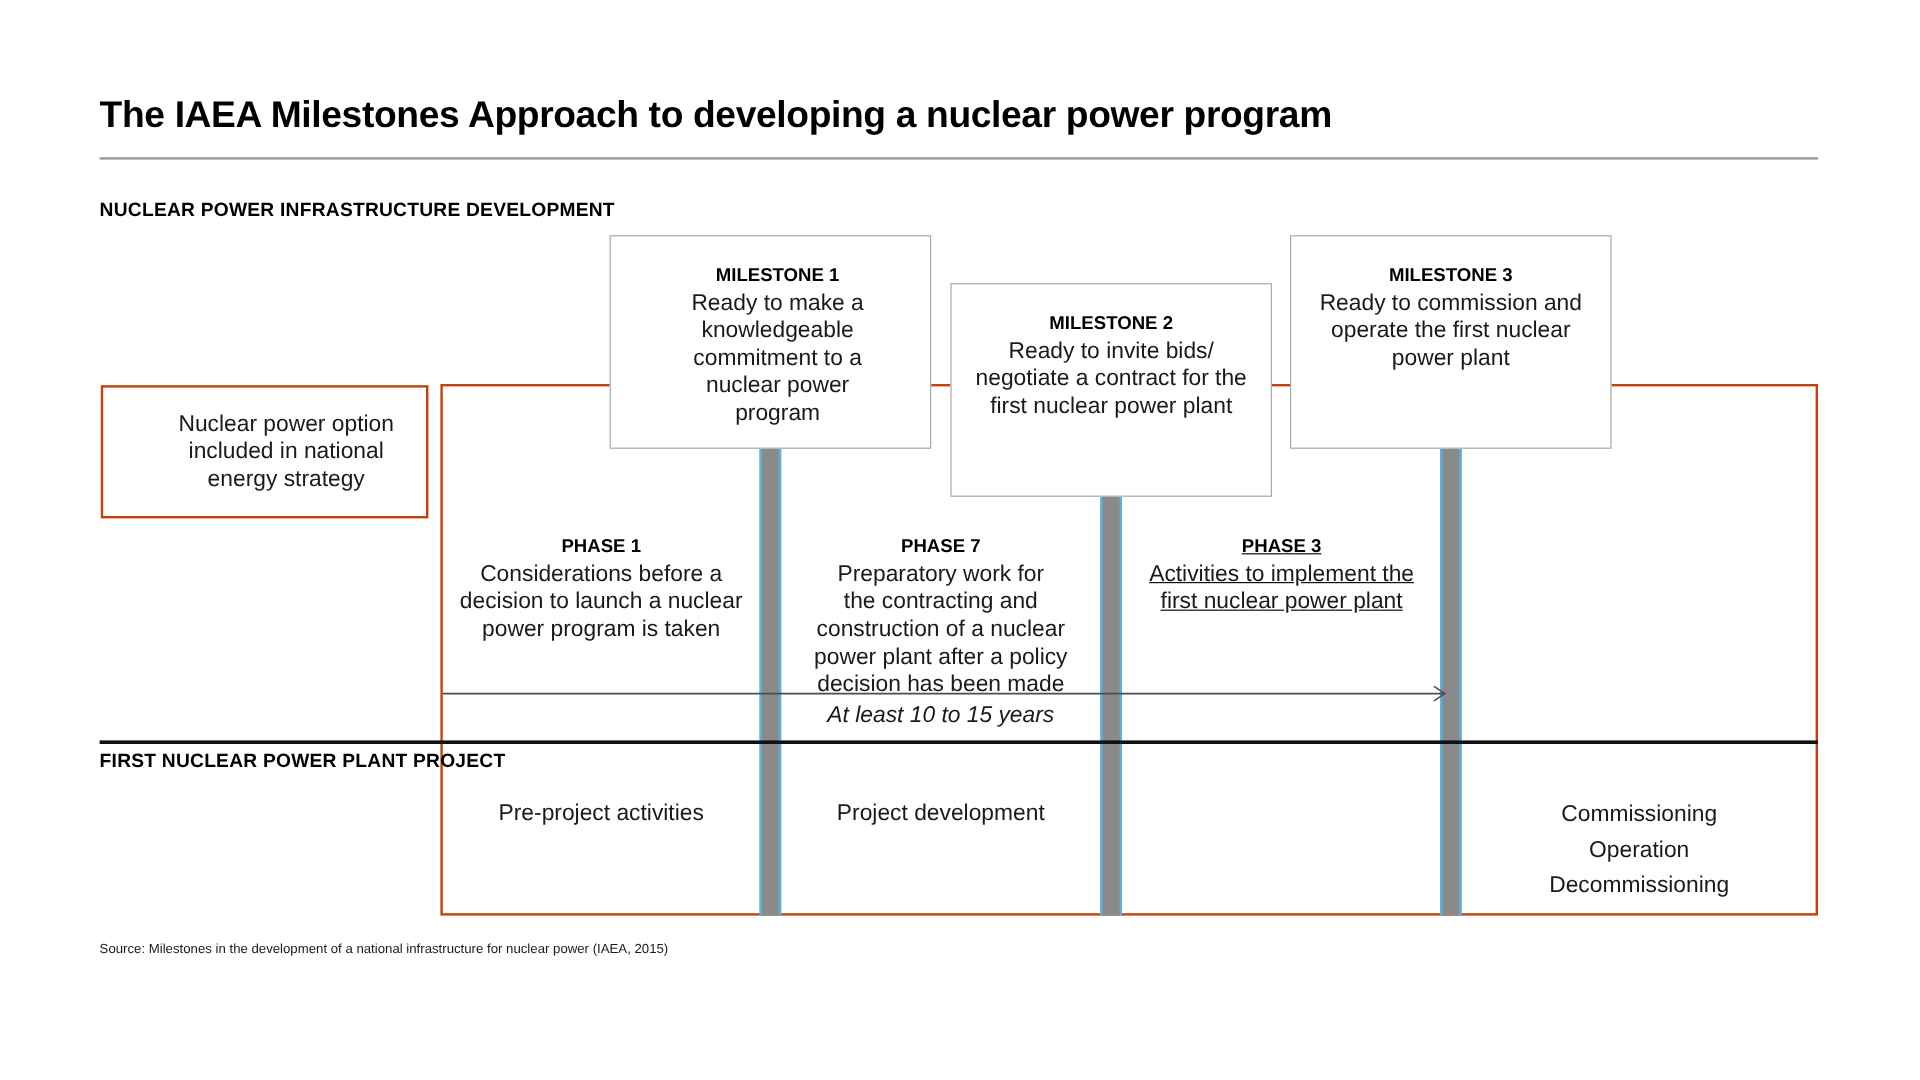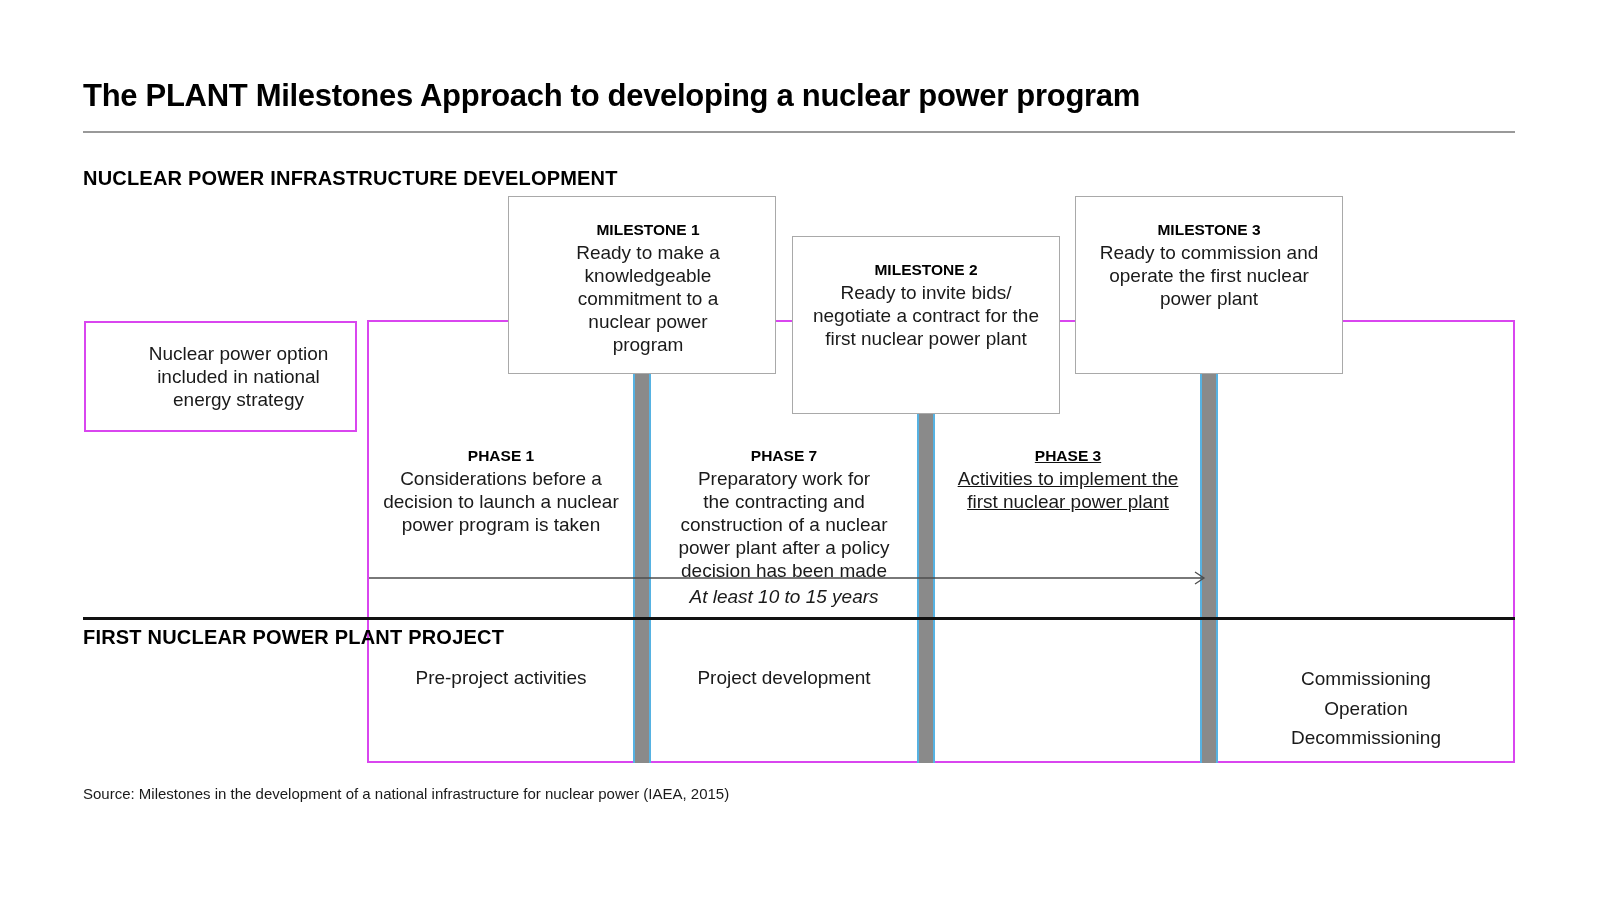--- a/index.html
+++ b/index.html
@@ -21,31 +21,31 @@
     letter-spacing: -0.3px;
     color: #000000;
     white-space: nowrap;
   }
   .title-rule {
     left: 83px; top: 131px;
     width: 1432px; height: 2px;
     background: #999999;
   }
   .section-label {
-    font-size: 20px;
+    font-size: 16px;
     font-weight: 700;
     letter-spacing: 0.2px;
     color: #000000;
     white-space: nowrap;
   }
   .label-infra { left: 83px; top: 167px; }
   .label-project { left: 83px; top: 626px; }
 
   .blue-box {
-    border: 2px solid #d946ef;
+    border: 2px solid #c2410c;
     background: transparent;
     box-sizing: border-box;
     padding-left: 36px;
   }
   .strategy-box {
     left: 84px; top: 321px;
     width: 273px; height: 111px;
     background: #ffffff;
     display: flex; align-items: center; justify-content: center;
     text-align: center;
@@ -134,30 +134,30 @@
   .act-4 {
     left: 1225px; top: 664px;
     width: 282px;
     text-align: center;
     line-height: 29.5px;
     z-index: 3;
   }
 
   .source-note {
     left: 83px; top: 785px;
-    font-size: 15px;
+    font-size: 11px;
     color: #1a1a1a;
   }
 </style>
 </head>
 <body>
 
 <div class="canvas">
 
-  <div class="abs diagram-title">The PLANT Milestones Approach to developing a nuclear power program</div>
+  <div class="abs diagram-title">The IAEA Milestones Approach to developing a nuclear power program</div>
   <div class="abs title-rule"></div>
 
   <div class="abs section-label label-infra">NUCLEAR POWER INFRASTRUCTURE DEVELOPMENT</div>
 
   <div class="abs blue-box main-box"></div>
 
   <div class="abs blue-box strategy-box">
     <div class="body-text lines">Nuclear power option
 included in national
 energy strategy</div>

